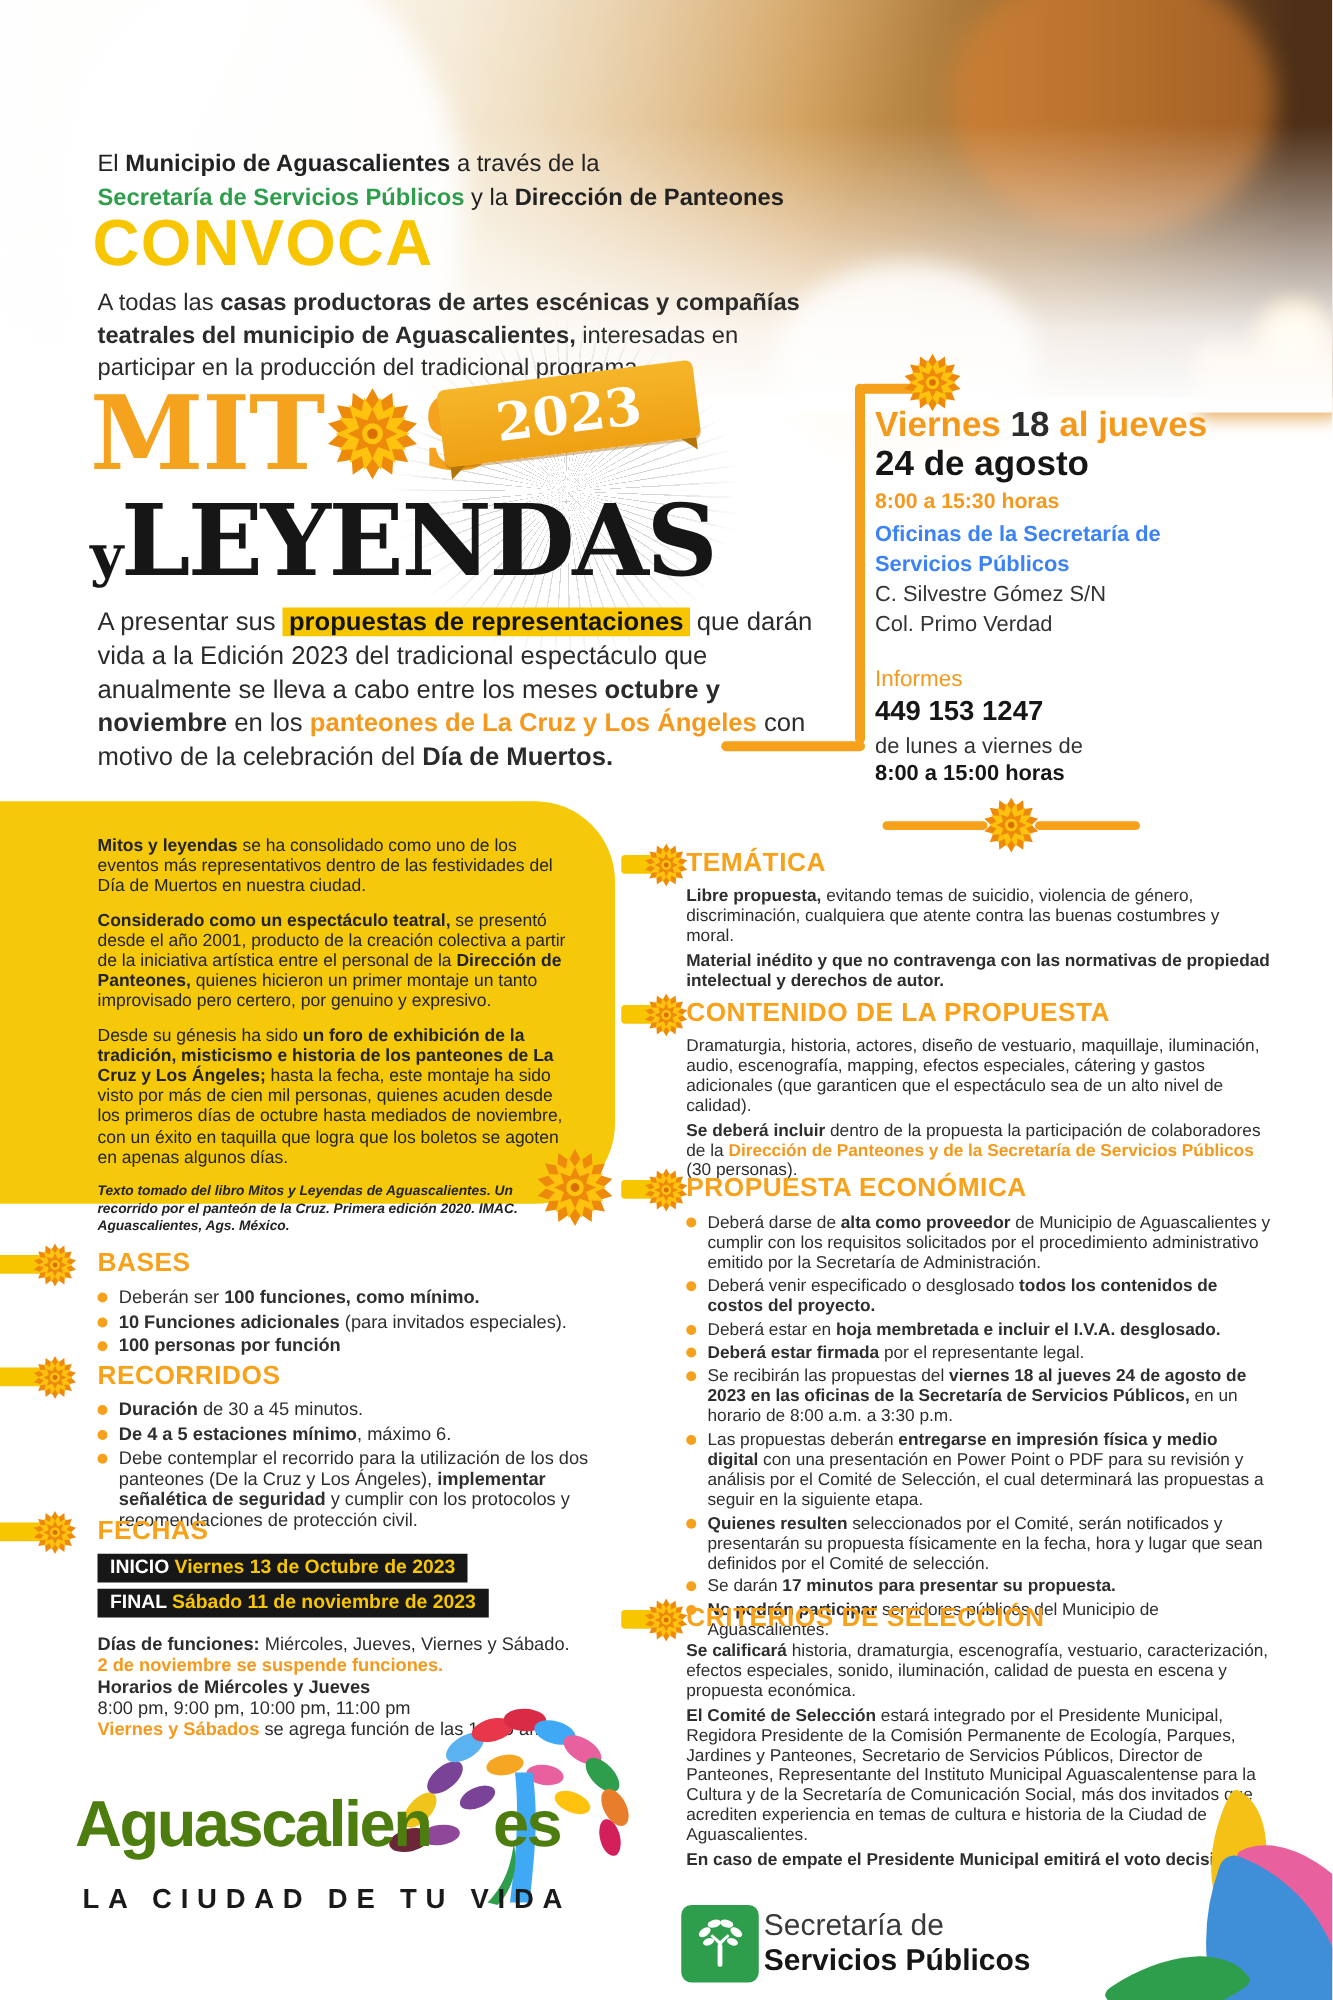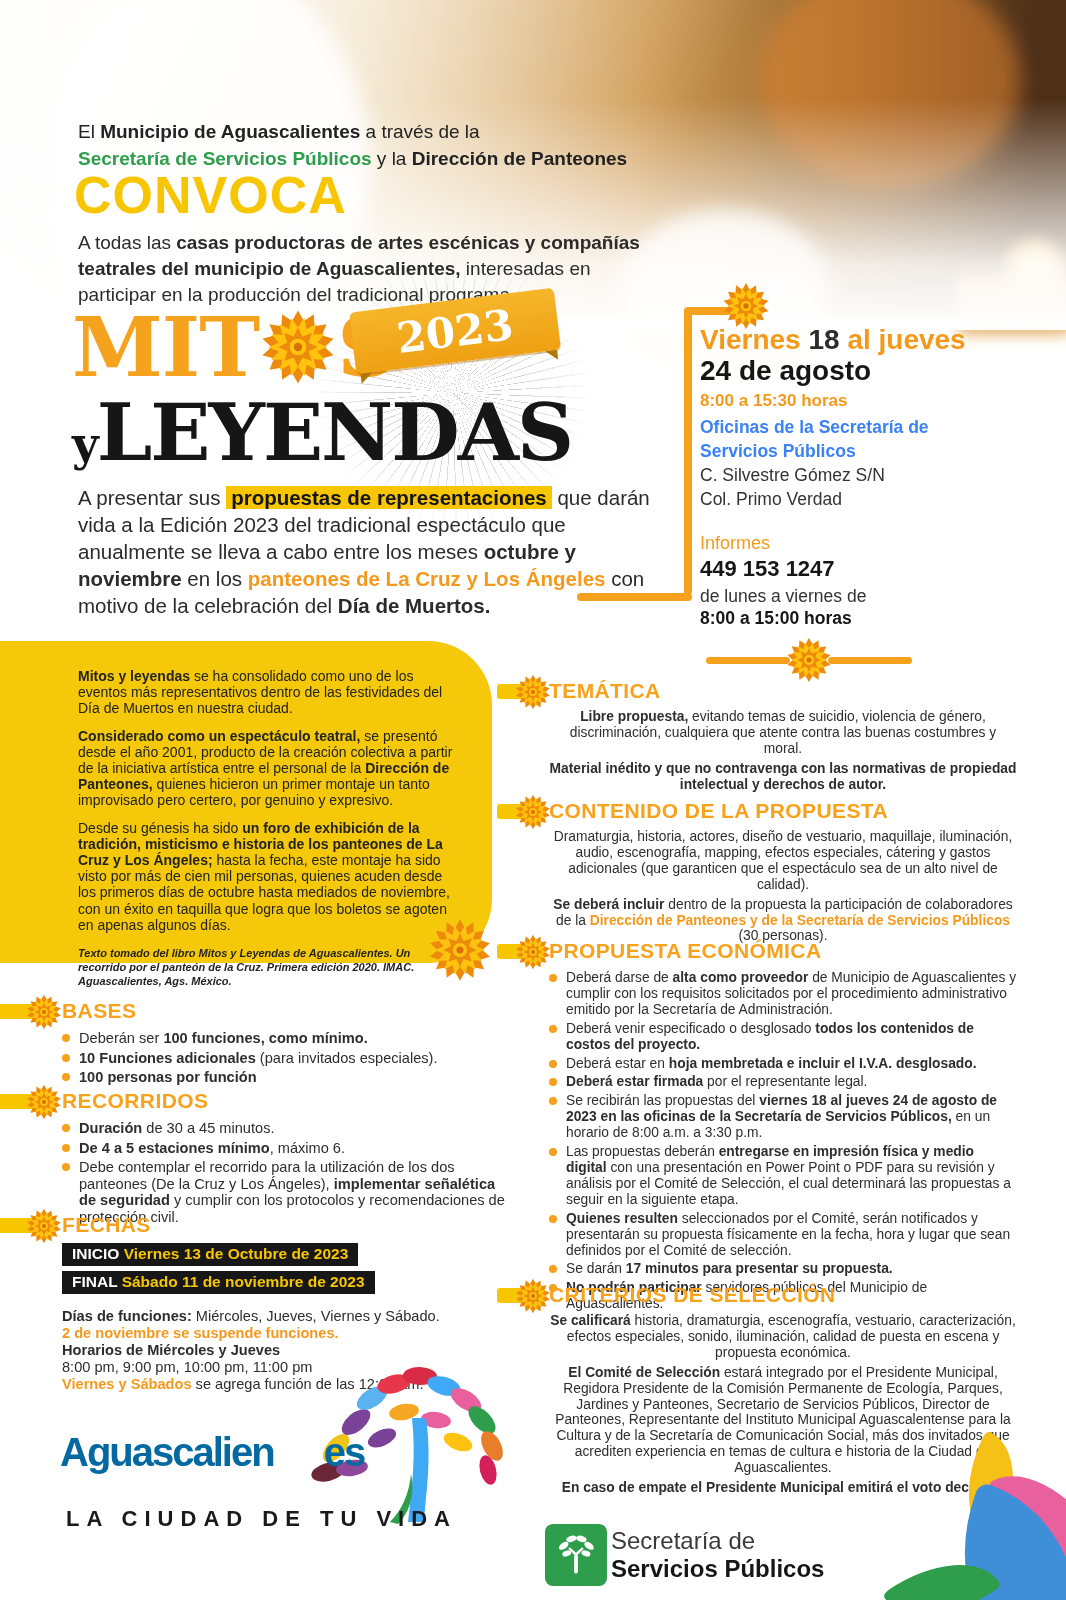--- a/index.html
+++ b/index.html
@@ -81,47 +81,47 @@
 
   
   #about{left:0;top:641px;width:492px;height:322px;background:#F5C90A;border-radius:0 64px 64px 0;
     padding:27px 36px 0 78px;box-sizing:border-box;font-size:14px;line-height:16.2px;color:#232323;}
   #about p{margin:0 0 11px 0;}
   #about .fn{font-size:11px;line-height:14px;font-style:italic;font-weight:700;margin-top:13px;}
   #box-flower{left:428px;top:918px;width:64px;height:64px;}
 
   
   .sec{position:absolute;}
-  .sec-l{left:0;width:505px;padding-left:62px;box-sizing:border-box;}
+  .sec-l{left:0;width:505px;padding-left:78px;box-sizing:border-box;}
   .sec-r{left:497px;width:520px;padding-left:52px;box-sizing:border-box;}
   .tick-bar{position:absolute;top:6px;height:15px;background:#F7C600;}
   .sec-l .tick-bar{left:0;width:42px;border-radius:0 3px 3px 0;}
   .sec-r .tick-bar{left:0;width:34px;border-radius:3px;}
   .tick-flower{position:absolute;top:-4px;width:36px;height:36px;}
   .sec-l .tick-flower{left:26px;}
   .sec-r .tick-flower{left:18px;}
   .sec-title{margin:0;font-size:21px;line-height:26px;font-weight:700;letter-spacing:.4px;color:#F8A21B;}
   .body-txt{font-size:13.8px;line-height:15.9px;color:#2e2e2e;margin-top:5px;}
-  .body-txt p{margin:0 0 4px 0;text-align:center;}
+  .body-txt p{margin:0 0 4px 0;}
   .sec-l .body-txt{font-size:14.6px;line-height:16.6px;}
   .list{margin-top:6px;}
   .bullet{display:flex;gap:9px;margin-top:3px;}
   .dot{flex:none;width:8px;height:8px;margin-top:4px;border-radius:50%;background:#F5A11C;}
   .bt{flex:1;}
 
   
   .bar{display:table;background:#171717;padding:2px 10px 3px;font-size:15.5px;margin-top:5px;white-space:nowrap;}
   #dias{margin-top:14px;font-size:14.6px;line-height:17px;}
   #dias p{margin:0;}
 
   
   #ags{left:48px;top:1368px;width:500px;height:200px;}
   #ags-tree{position:absolute;left:258px;top:-12px;width:214px;height:168px;}
-  #ags-word{position:absolute;left:12px;top:62px;font-size:40px;font-weight:700;letter-spacing:-2px;
-    color:#0369a1;white-space:nowrap;}
+  #ags-word{position:absolute;left:12px;top:62px;font-size:52px;font-weight:700;letter-spacing:-2px;
+    color:#4d7c0f;white-space:nowrap;}
   #ags-word .gap{display:inline-block;width:50px;}
   #ags-tag{position:absolute;left:18px;top:138px;font-size:22px;font-weight:700;letter-spacing:7px;color:#1a1a1a;}
 
   
   #ssp{left:545px;top:1524px;display:flex;align-items:center;gap:4px;}
   #ssp-box{width:62px;height:62px;background:#2E9E4C;border-radius:8px;display:flex;align-items:center;justify-content:center;}
   #ssp-t1{font-size:24px;color:#3a3a3a;line-height:28px;}
   #ssp-t2{font-size:24px;font-weight:700;color:#161616;line-height:28px;}
 
   

